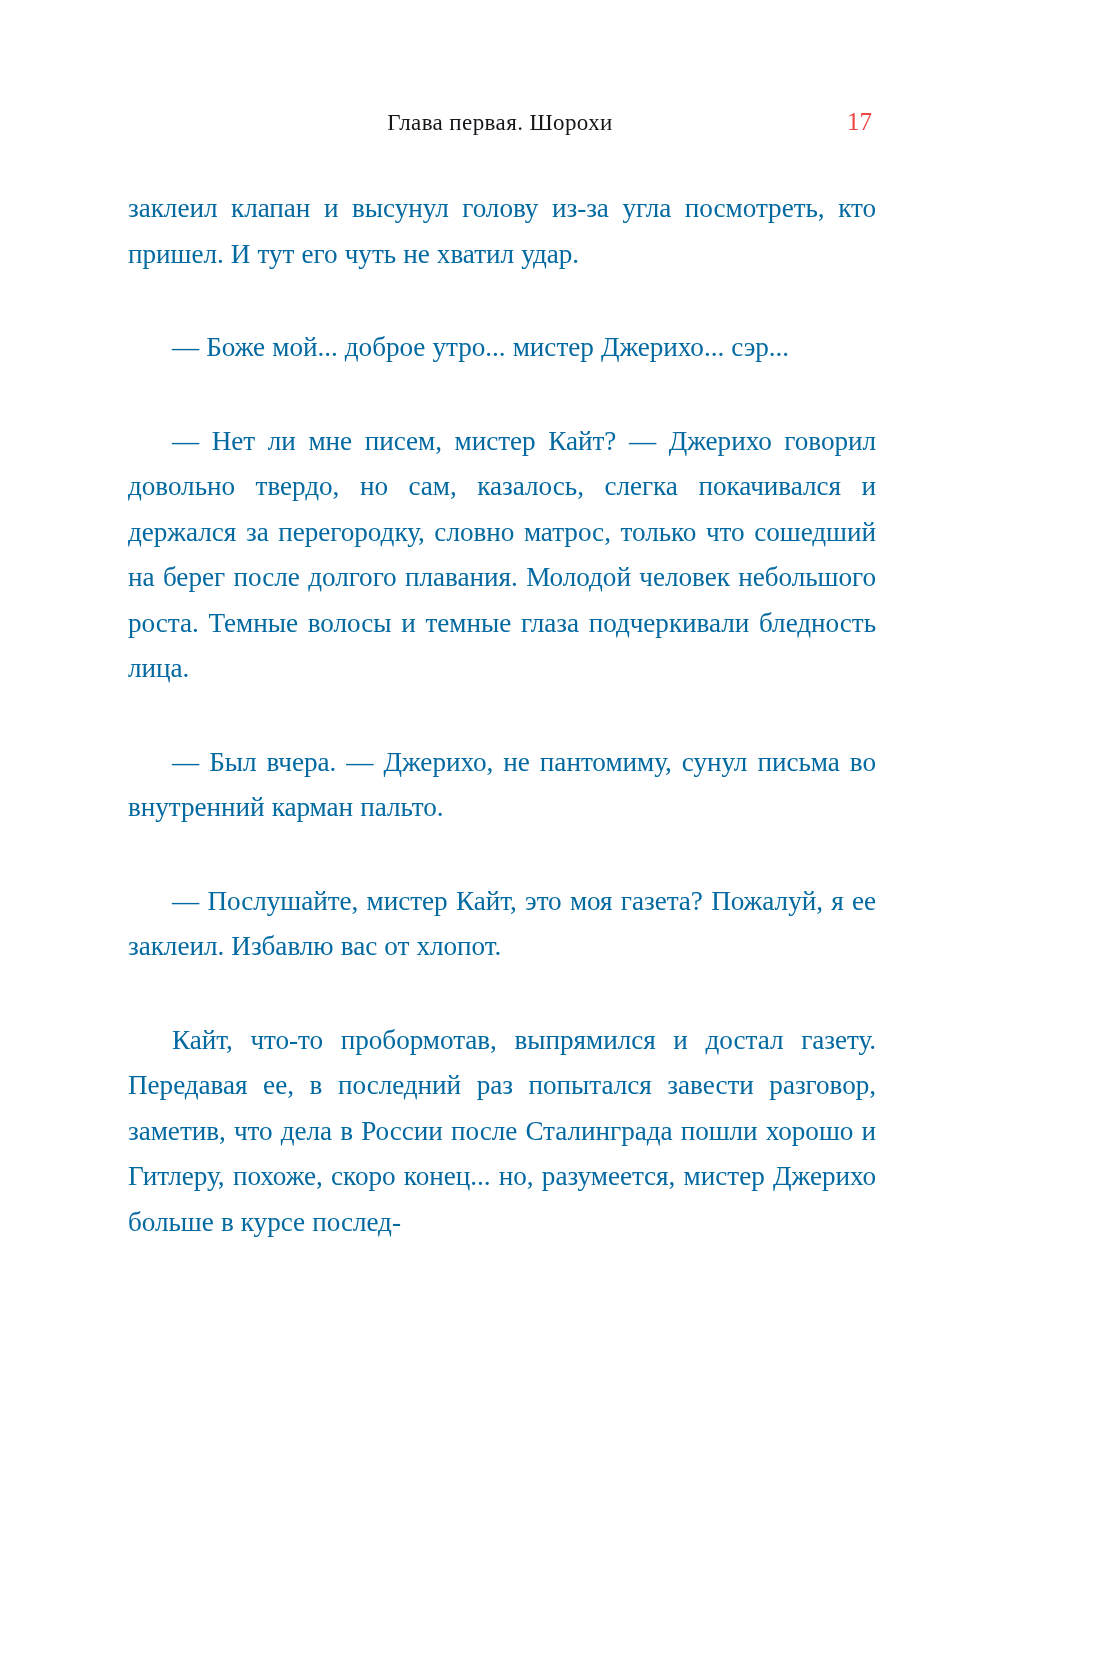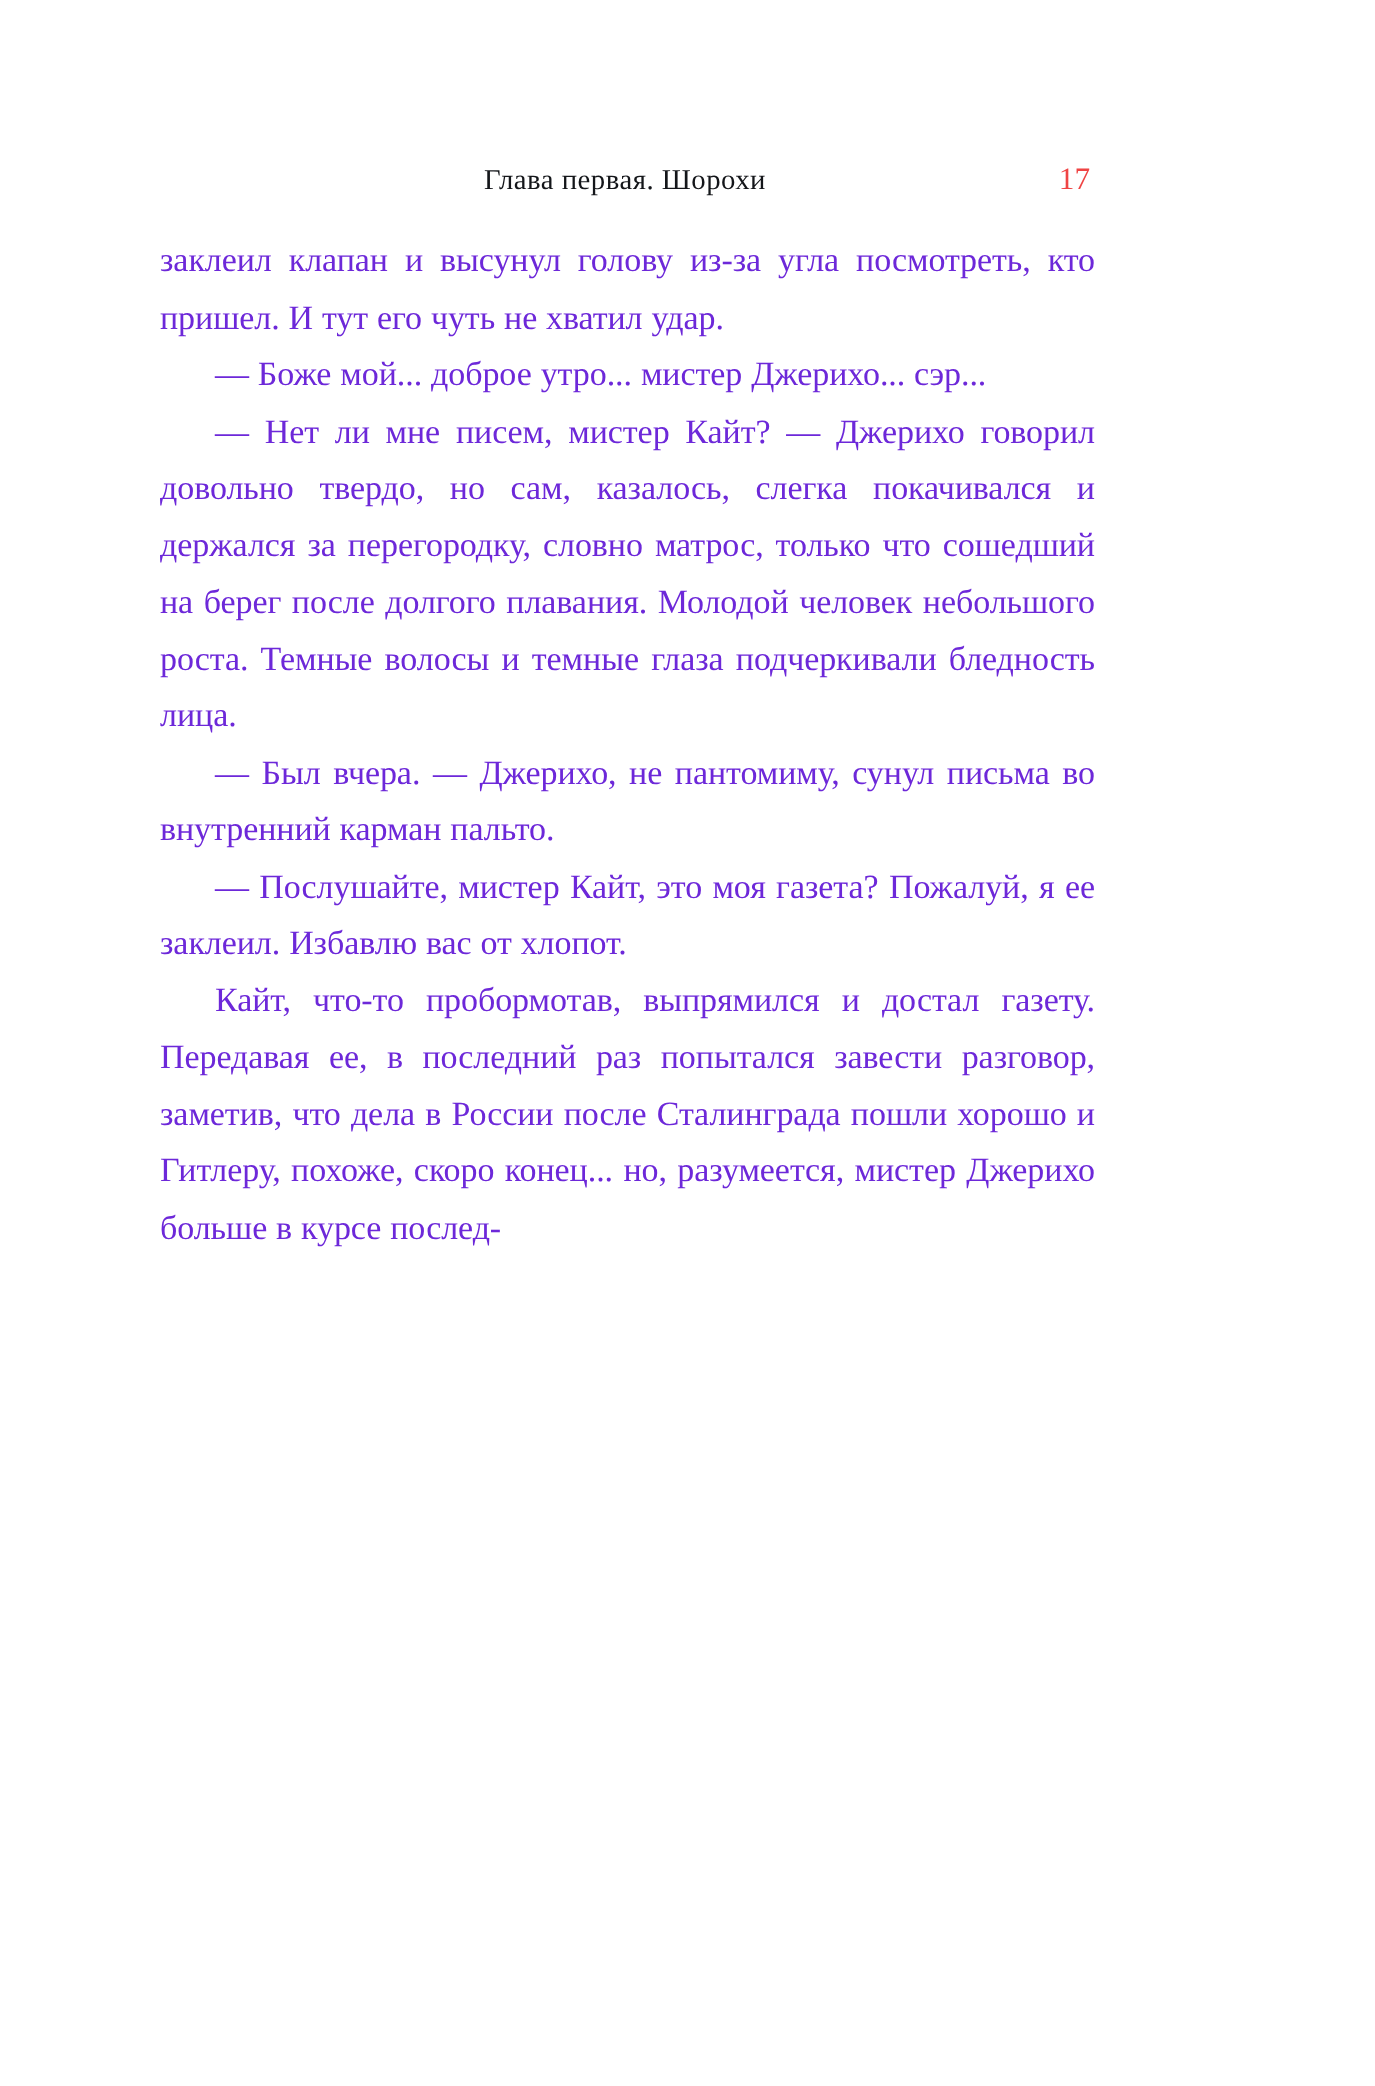--- a/index.html
+++ b/index.html
@@ -20,21 +20,21 @@
     width: 1100px;
     height: 1669px;
     background: #ffffff;
     box-sizing: border-box;
   }
 
   
   .running-head {
     position: absolute;
     left: 128px;
-    top: 130px;
+    top: 108px;
     width: 744px;
     height: 34px;
     display: flex;
     align-items: baseline;
     justify-content: space-between;
   }
   .running-head-title {
     font-size: 23px;
     letter-spacing: 0.4px;
     color: #14161a;
@@ -57,26 +57,27 @@
     top: 186px;
     width: 748px;
   }
 
   .para {
     margin: 0;
     font-size: 27.2px;
     line-height: 45.5px;
     text-align: justify;
     text-align-last: left;
-    color: #6d28d9;
+    color: #0369a1;
     letter-spacing: -0.05px;
     word-spacing: 0.4px;
   }
   .para.indent {
     text-indent: 44px;
+    margin-top: 48px;
   }
   .para.cont {
     text-indent: 0;
   }
 </style>
 </head>
 <body>
 
 <div class="page">
 

